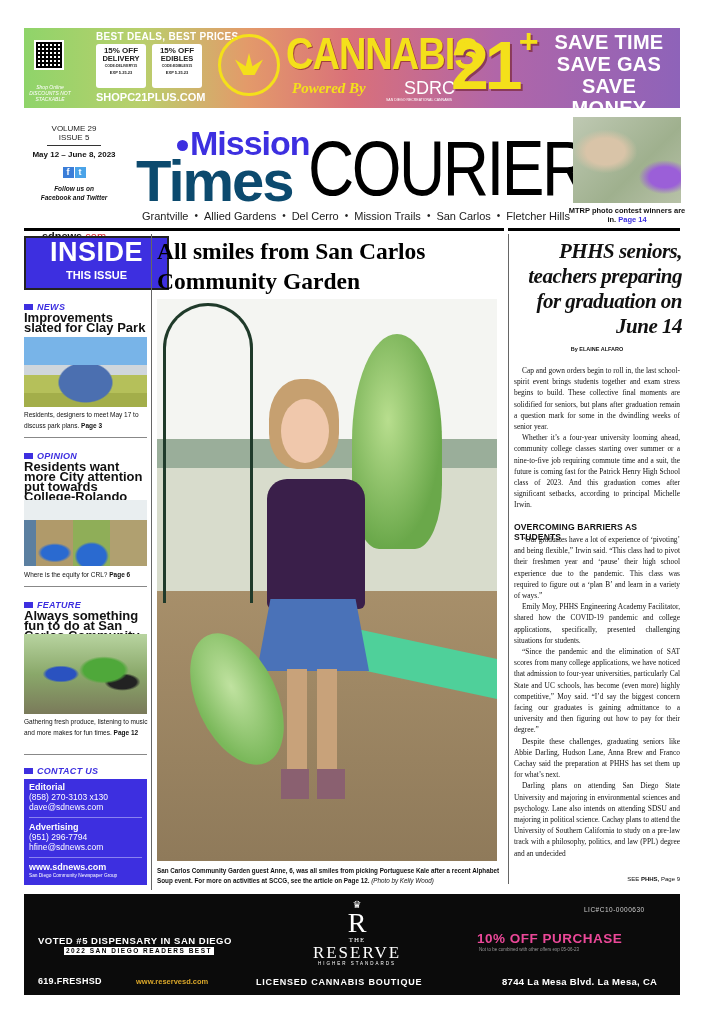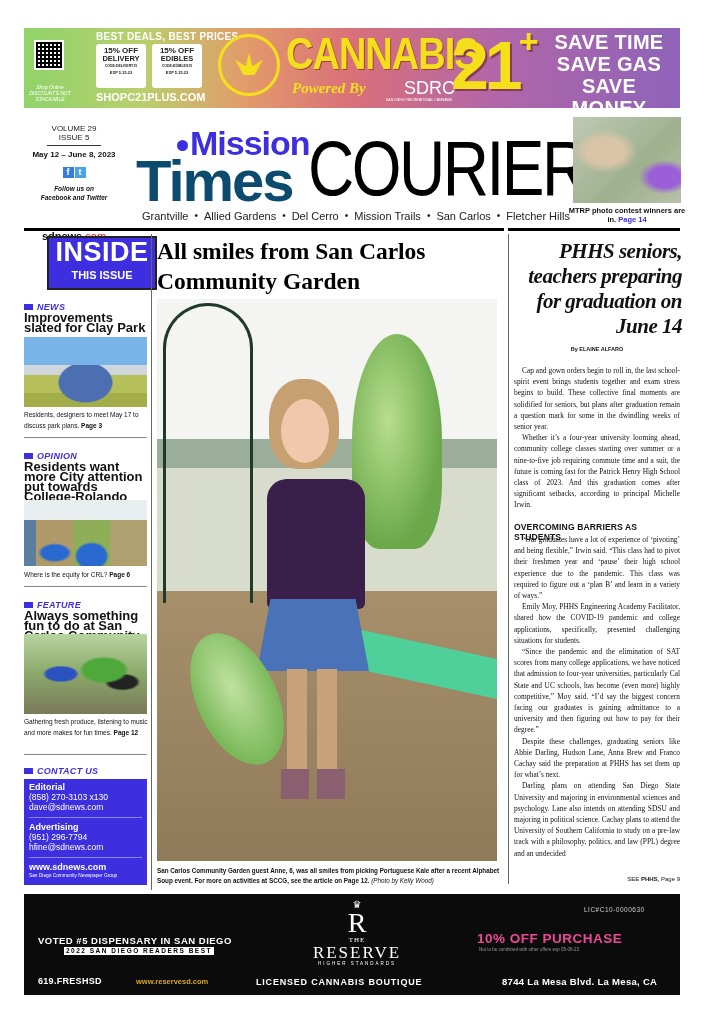--- a/index.html
+++ b/index.html
@@ -64,21 +64,21 @@
 
   .moth-photo { position: absolute; left: 573px; top: 117px; width: 108px; height: 86px;
     background: radial-gradient(ellipse at 30% 40%, #d9c4a8 0 18%, transparent 30%),
                 radial-gradient(ellipse at 85% 70%, #9b5fd8 0 12%, transparent 20%),
                 linear-gradient(135deg, #bfc9b3, #9fb08e 60%, #b8c2a8);
   }
   .moth-caption { position: absolute; left: 568px; top: 206px; width: 118px; text-align: center; font-size: 7.5px; font-weight: 700; line-height: 9px; }
   .moth-caption .pg { color: #3d2fe0; }
 
   
-  .inside-box { position: absolute; left: 24px; top: 236px; width: 110px; height: 54px; background: #3d2fe0; border: 2px solid #222; color: #fff; text-align: center; font-weight: 900; margin-left: 23px; }
+  .inside-box { position: absolute; left: 24px; top: 236px; width: 145px; height: 54px; background: #3d2fe0; border: 2px solid #222; color: #fff; text-align: center; font-weight: 900; }
   .inside-box .l1 { font-size: 27px; line-height: 28px; letter-spacing: 0.5px; }
   .inside-box .l2 { font-size: 11px; line-height: 18px; }
   .section-tag { position: absolute; left: 24px; font-size: 9px; font-weight: 900; font-style: italic; color: #3d2fe0; letter-spacing: 0.3px; }
   .section-tag::before { content: ""; display: inline-block; width: 9px; height: 6px; background: #3d2fe0; margin-right: 4px; vertical-align: 0; }
   .side-head { position: absolute; left: 24px; width: 124px; font-size: 13px; font-weight: 700; line-height: 10px; }
   .side-img { position: absolute; left: 24px; width: 123px; }
   .side-cap { position: absolute; left: 24px; width: 124px; font-size: 6.5px; line-height: 11px; }
   .side-cap b { font-weight: 700; }
   .side-rule { position: absolute; left: 24px; width: 123px; height: 1px; background: #888; }
 

